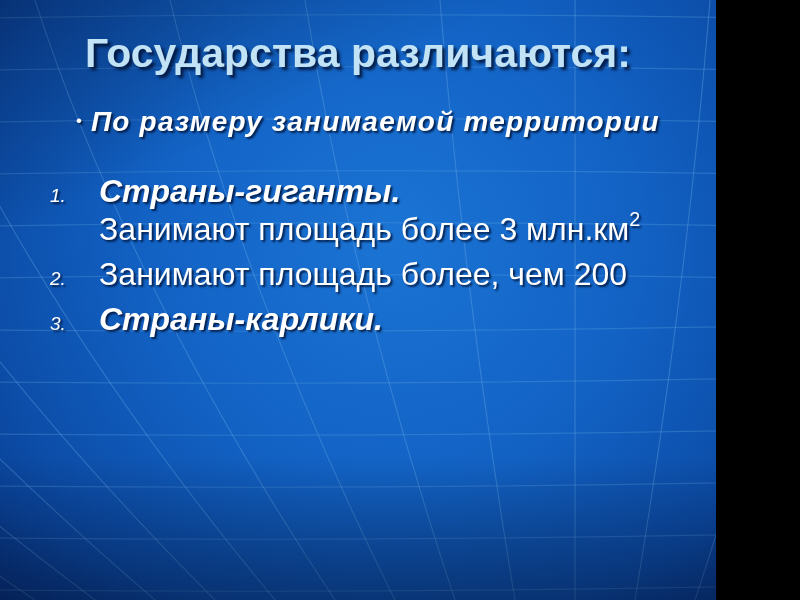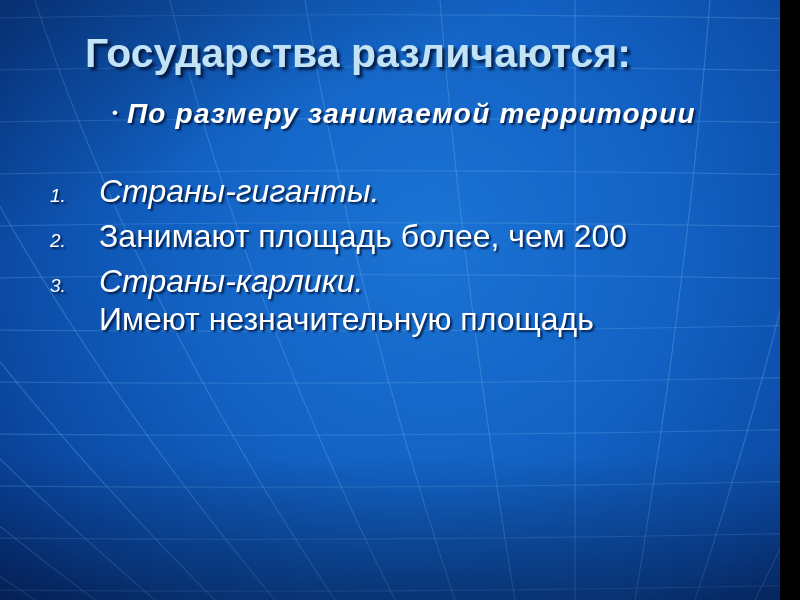--- a/index.html
+++ b/index.html
@@ -6,21 +6,21 @@
     --color-title:#c2e3f6;
     --color-body:#ffffff;
     --color-grid:#6fb0e8;
     --color-bg-center:#1b74d4;
     --color-bg-mid:#0c4da8;
     --color-bg-edge:#062c6e;
   }
   html,body{margin:0;padding:0;background:#000;}
   .slide{
     position:relative;
-    width:780px;height:600px;
+    width:716px;height:600px;
     overflow:hidden;
     font-family:"Liberation Sans","DejaVu Sans",sans-serif;
     background:
       radial-gradient(circle 640px at 55% 40%,
         var(--color-bg-center) 0%,
         #1262c4 38%,
         var(--color-bg-mid) 64%,
         #083a8c 82%,
         var(--color-bg-edge) 100%);
   }
@@ -43,27 +43,26 @@
       linear-gradient(to bottom, rgba(2,10,36,0) 76%, rgba(2,10,36,.42) 100%);
   }
   .title{
     position:absolute;left:85px;top:31px;
     font-size:41px;font-weight:700;line-height:1.1;
     color:var(--color-title);
     text-shadow:3px 3px 3px rgba(1,16,50,.85);
     white-space:nowrap;
   }
   .subtitle{
-    position:absolute;left:76px;top:98px;
+    position:absolute;left:76px;top:106px;
     font-size:28px;font-weight:700;font-style:italic;
     letter-spacing:1.2px;line-height:1.15;
     color:var(--color-body);
     text-shadow:2px 2px 2px rgba(1,16,50,.8);
     white-space:nowrap;
-    margin-left:36px;
   }
   .subtitle .bullet{
     font-style:normal;font-weight:400;
     font-size:17px;letter-spacing:0;
     position:relative;top:-5px;margin-right:9px;
   }
   .list{
     position:absolute;left:48px;top:172px;width:720px;
     color:var(--color-body);
     text-shadow:2px 2px 2px rgba(1,16,50,.8);
@@ -75,21 +74,21 @@
   .num{
     flex:0 0 40px;
     font-size:19px;font-style:italic;
     text-align:left;padding-left:2px;
   }
   .itext{
     margin-left:9px;
     font-size:32px;line-height:38px;
   }
   .line{white-space:nowrap;}
-  .term{font-style:italic;}
+  .term{font-style:italic;font-weight:bold;}
   sup.sup{
     font-size:0.62em;
     line-height:0;
     vertical-align:super;
     position:relative;top:-2px;
   }
 </style>
 </head>
 <body>
 
@@ -138,32 +137,32 @@
   <div class="subtitle">
     <span class="bullet">•</span><span>По размеру занимаемой территории</span>
   </div>
 
   <div class="list">
 
     <div class="item">
       <div class="num">1.</div>
       <div class="itext">
         <div class="line term">Страны-гиганты.</div>
+        <div class="line"><span>Занимают площадь более 3 млн.км</span><sup class="sup">2</sup></div>
       </div>
     </div>
 
     <div class="item">
       <div class="num">2.</div>
       <div class="itext">
         <div class="line">Занимают площадь более, чем 200</div>
       </div>
     </div>
 
     <div class="item">
       <div class="num">3.</div>
       <div class="itext">
         <div class="line term">Страны-карлики.</div>
-        <div class="line">Имеют незначительную площадь</div>
       </div>
     </div>
 
   </div>
 </div>
 
 </body></html>

